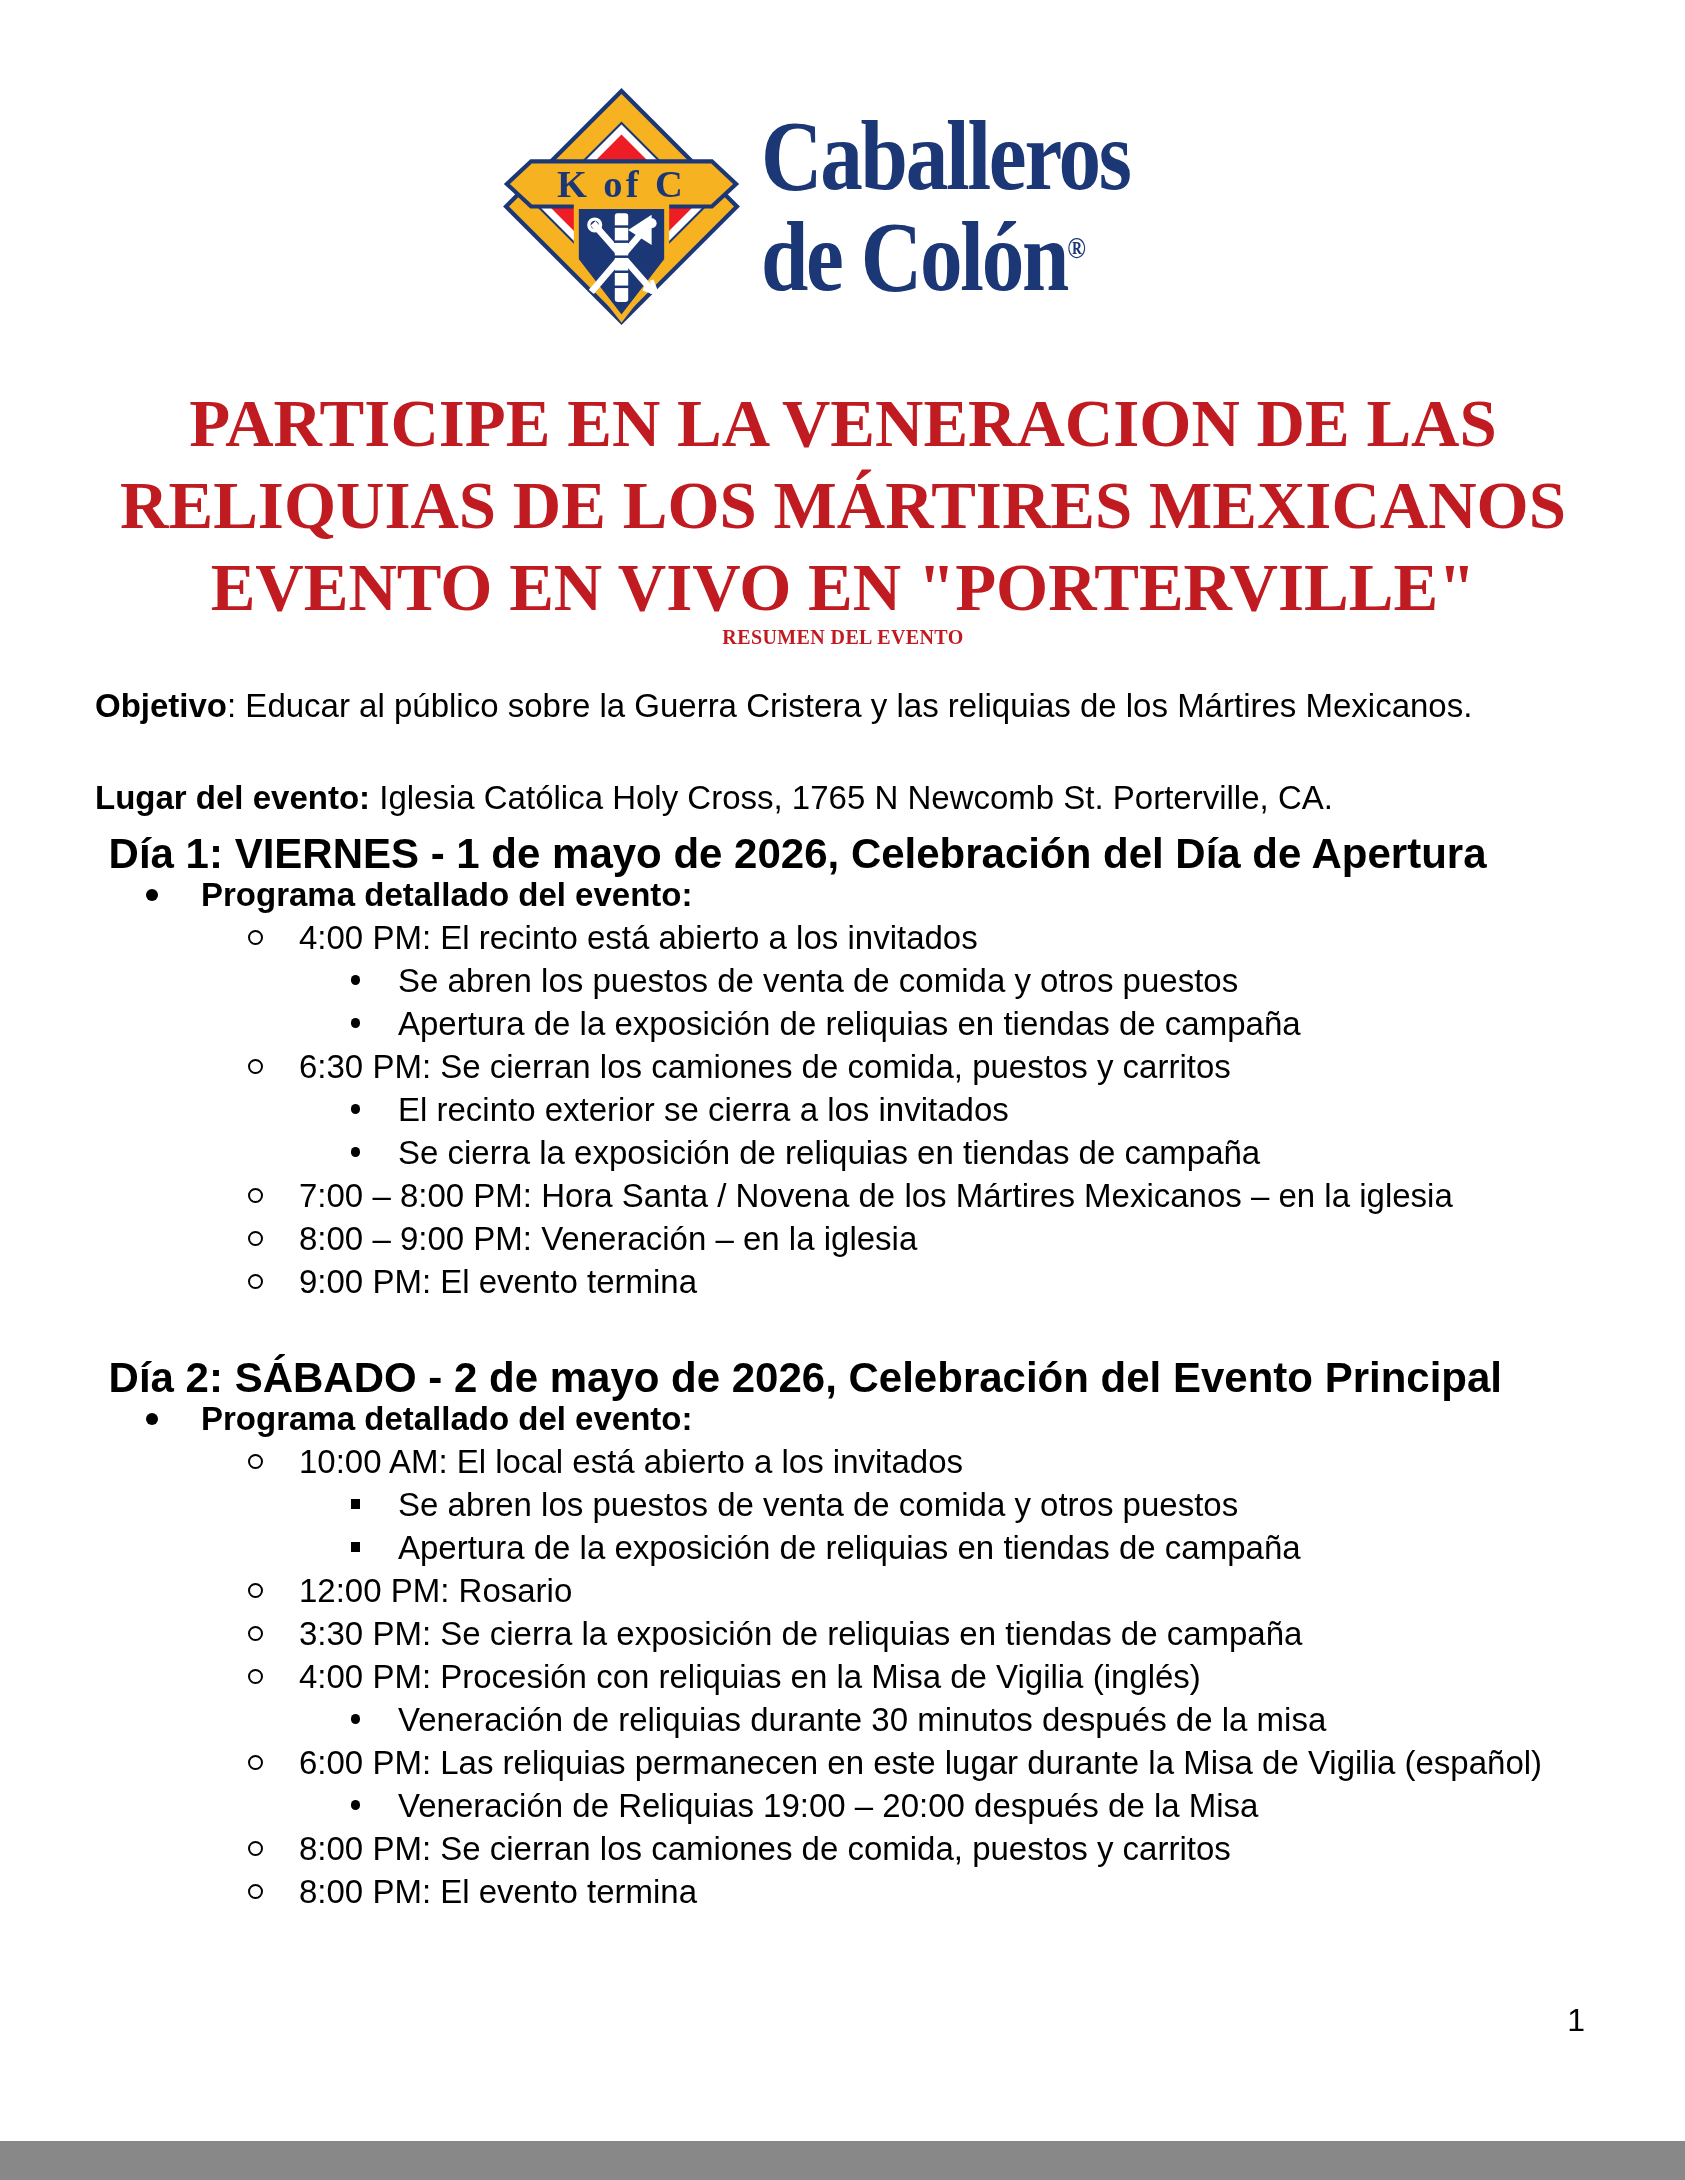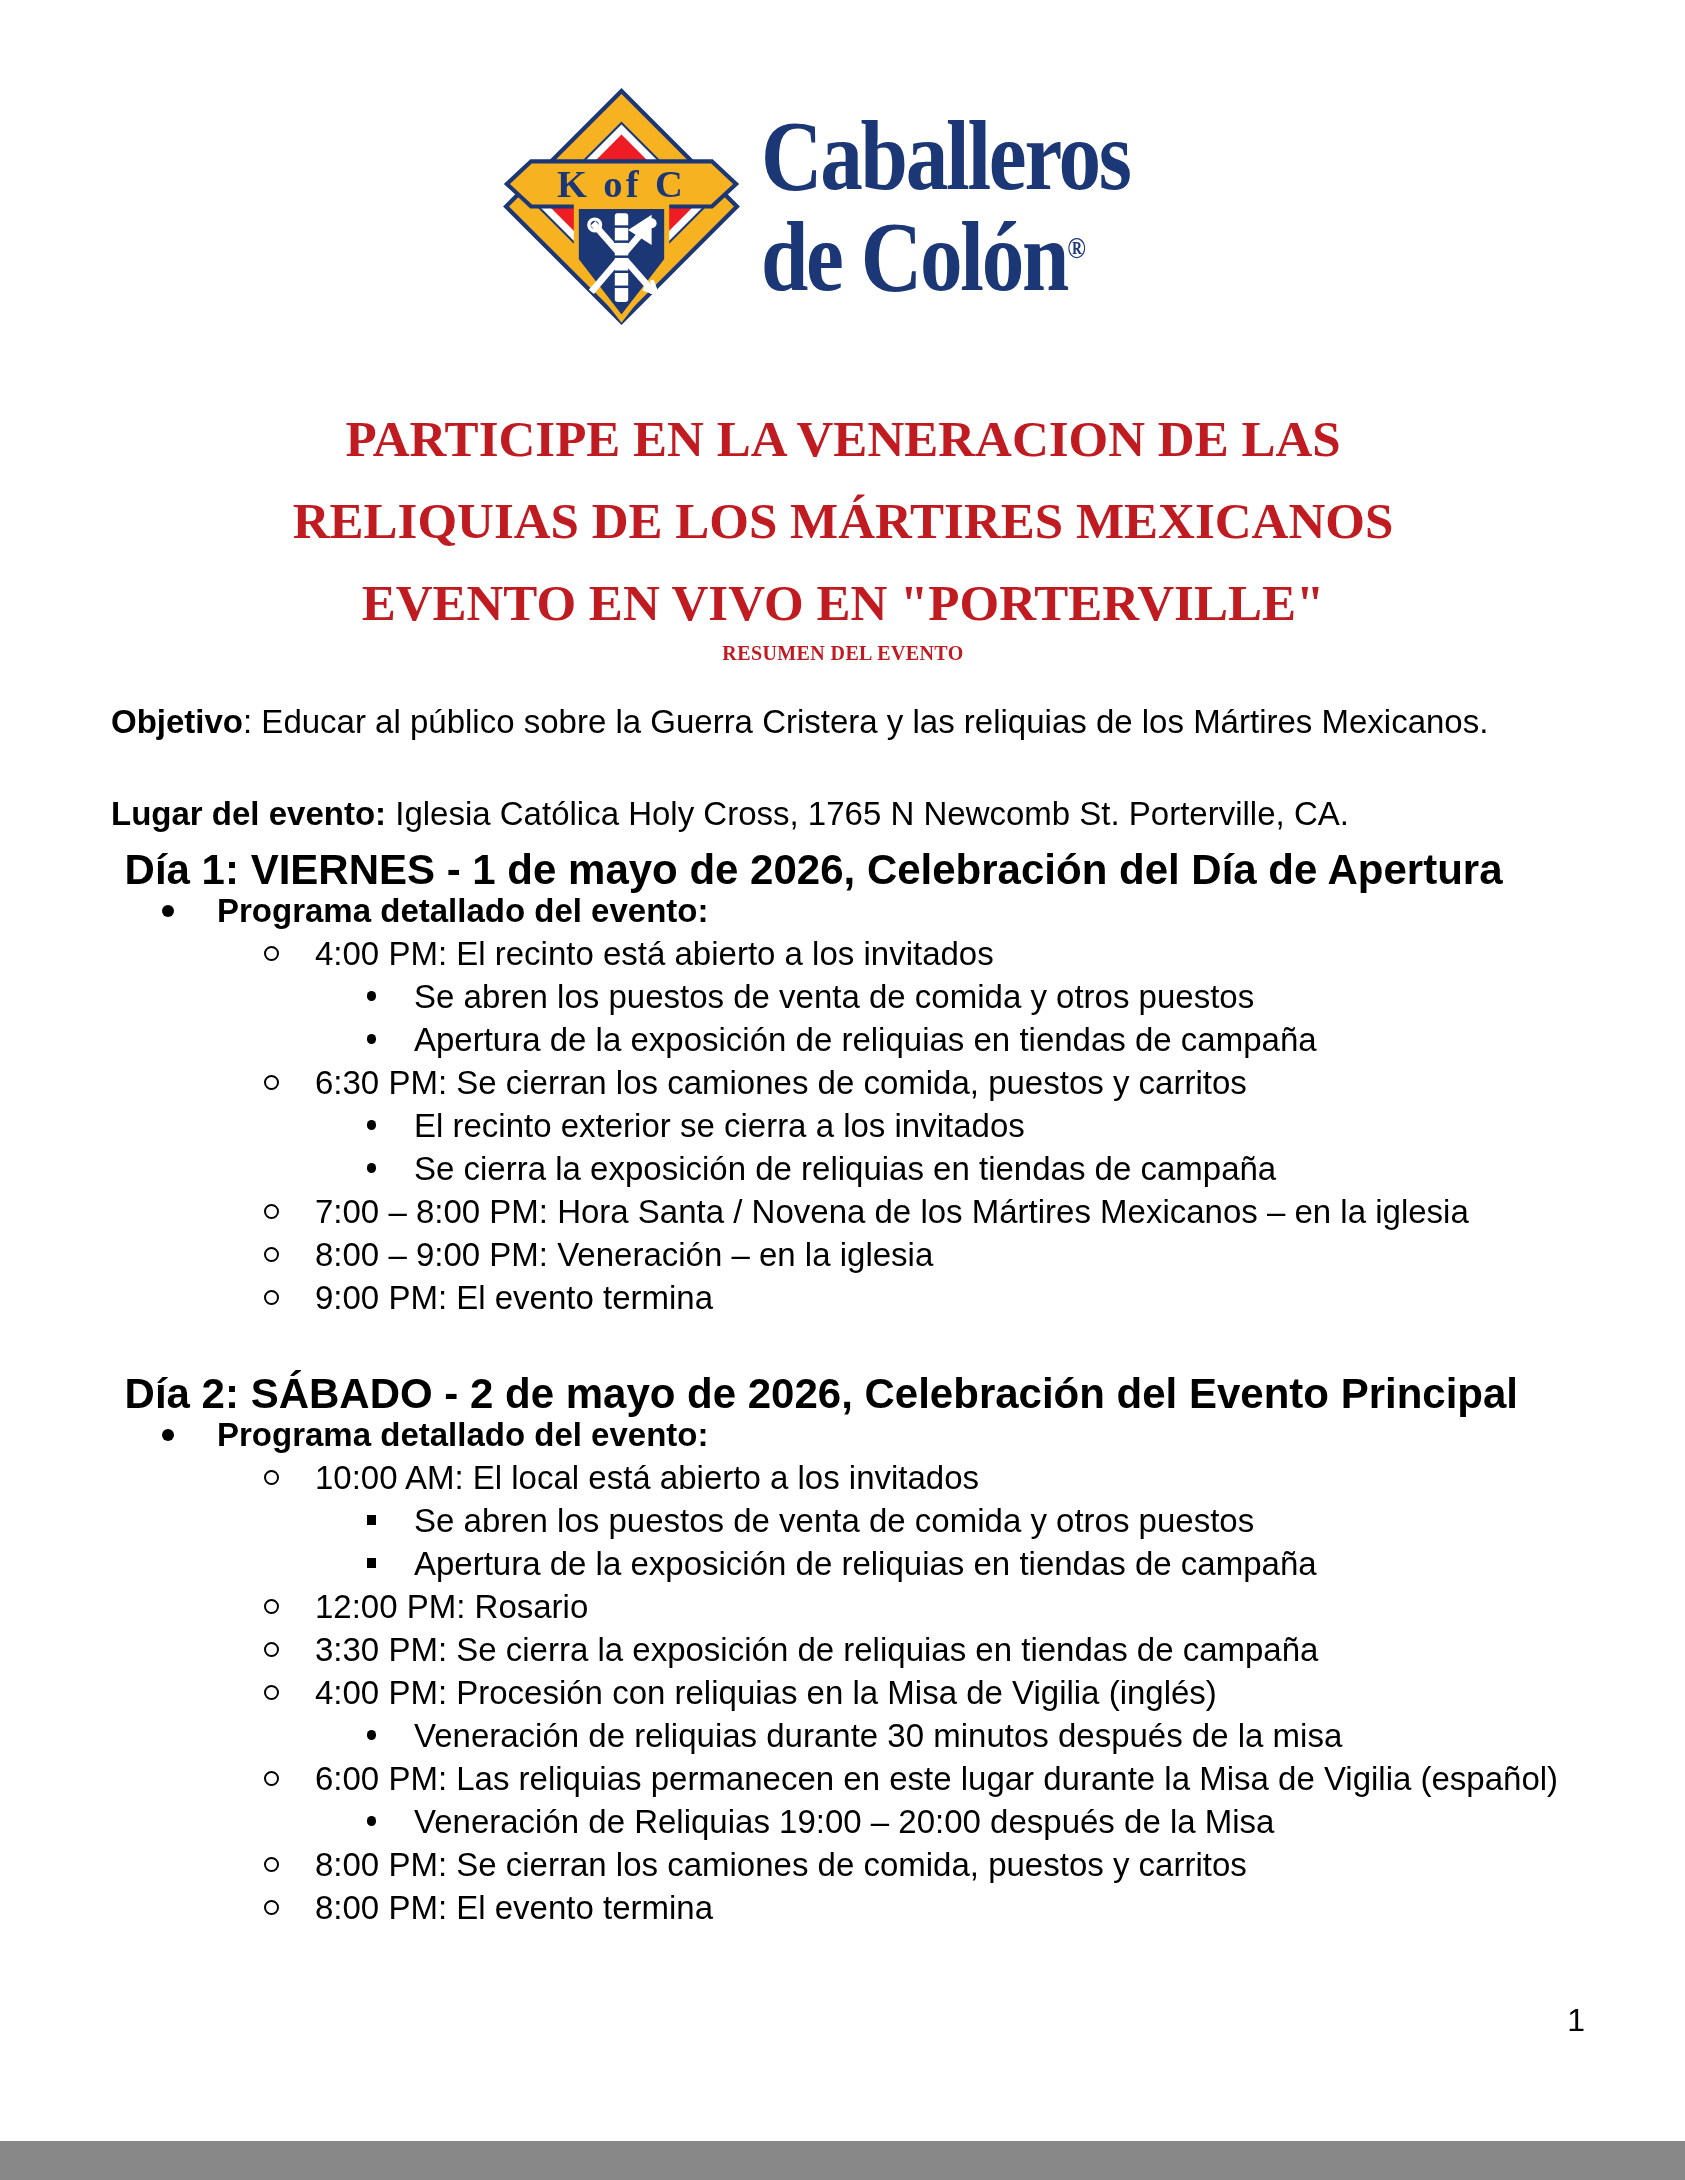--- a/index.html
+++ b/index.html
@@ -1,30 +1,30 @@
 <!DOCTYPE html>
 <html style="--navy: #1C3775; --gold: #F6B221; --red_accent: #EE1C25; --title_red: #C11B22; --white: #FFFFFF;font-size:13.6px"><head>
 <meta charset="utf-8">
 <style>
   html,body{margin:0;padding:0;background:#888;}
   .page{position:relative;width:1686px;height:2141px;background:#ffffff;overflow:hidden;
         font-family:"Liberation Sans",sans-serif;color:#000;}
-  .content{padding:0 95px;margin-left:16px;}
+  .content{padding:0 95px;}
 
   
   .logo-row{display:flex;justify-content:center;align-items:center;gap:13.6px;margin-top:78px;height:256px;}
   .emblem{width:251px;height:251px;flex:0 0 auto;}
   .wordmark{font-family:"Liberation Serif",serif;font-weight:bold;color:var(--navy,#1C3775);
             font-size:99px;line-height:92px;letter-spacing:-2.6px;
             transform:scaleX(.86);transform-origin:left center;white-space:nowrap;}
   .reg{font-size:29px;vertical-align:32px;letter-spacing:0;}
 
   
-  .title{margin-top:64px;text-align:center;font-family:"Liberation Serif",serif;font-weight:bold;
-         color:var(--title_red,#C11B22);font-size:51px;line-height:82px;}
+  .title{margin-top:48px;text-align:center;font-family:"Liberation Serif",serif;font-weight:bold;
+         color:var(--title_red,#C11B22);font-size:67px;line-height:82px;}
   .subtitle{margin-top:-1.7px;text-align:center;font-family:"Liberation Serif",serif;font-weight:bold;
             color:var(--title_red,#C11B22);font-size:20px;letter-spacing:0.4px;}
 
   
   .para{font-size:33px;line-height:39px;white-space:nowrap;}
   .para.objetivo{margin-top:37px;}
   .para.lugar{margin-top:53px;}
   .b{font-weight:bold;}
   .day-heading{margin-top:17px;margin-left:13.6px;font-size:42px;line-height:39px;font-weight:bold;white-space:nowrap;}
   .day-heading.second{margin-top:55px;}

